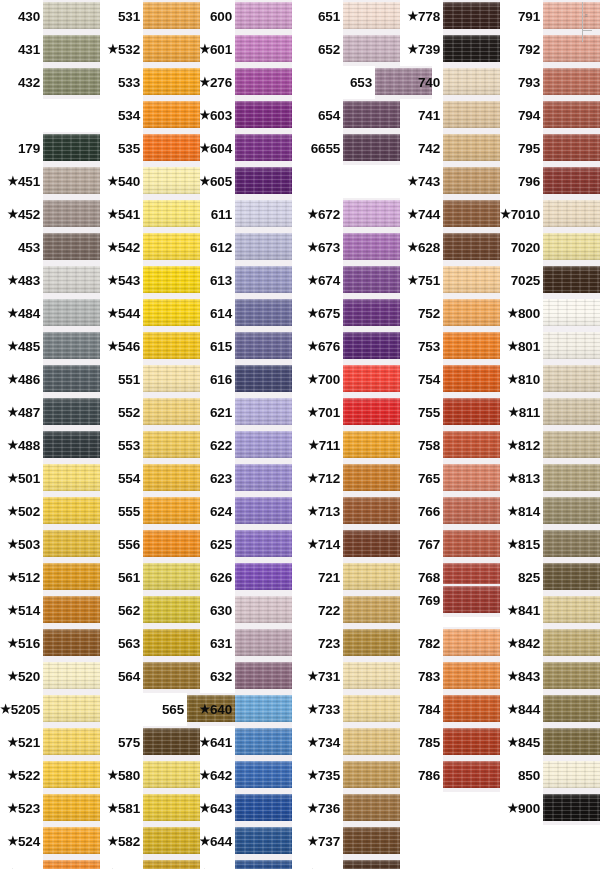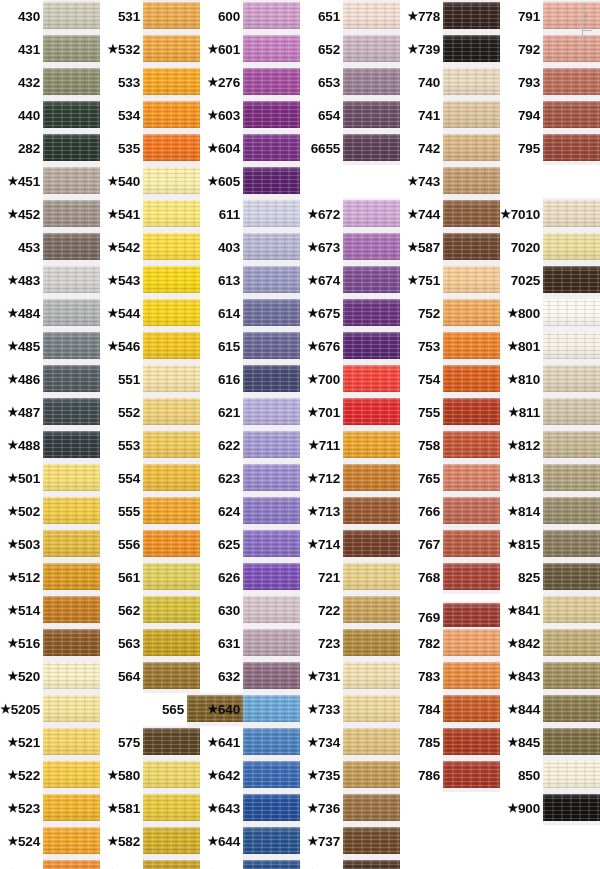--- a/index.html
+++ b/index.html
@@ -193,33 +193,23 @@
       <div class="swatch-row" style="top: 66px; text-decoration: underline;">
         <div class="swatch-label">
           <span>432</span>
         </div>
         <div class="swatch-chip">
           <div class="chip-gap-top"></div>
           <div class="chip-color" style="background: rgb(139, 141, 110);"></div>
           <div class="chip-gap-bottom"></div>
         </div>
       </div>
-      <div class="swatch-row" style="top: 99px;">
-        <div class="swatch-label">
-          <span>440</span>
-        </div>
-        <div class="swatch-chip">
-          <div class="chip-gap-top"></div>
-          <div class="chip-color" style="background: rgb(48, 63, 52);"></div>
-          <div class="chip-gap-bottom"></div>
-        </div>
-      </div>
       <div class="swatch-row" style="top: 132px;">
         <div class="swatch-label">
-          <span>282</span>
+          <span>179</span>
         </div>
         <div class="swatch-chip">
           <div class="chip-gap-top"></div>
           <div class="chip-color" style="background: rgb(43, 58, 49);"></div>
           <div class="chip-gap-bottom"></div>
         </div>
       </div>
       <div class="swatch-row" style="top: 165px;">
         <div class="swatch-label">
           <span class="star">★</span>
@@ -736,21 +726,21 @@
         <div class="swatch-label">
           <span class="star">★</span>
           <span>583</span>
         </div>
         <div class="swatch-chip">
           <div class="chip-gap-top"></div>
           <div class="chip-color" style="background: rgb(199, 156, 34);"></div>
         </div>
       </div>
     </div>
-    <div class="column" style="left: 200px; padding-left: 47px;">
+    <div class="column" style="left: 192px; padding-left: 47px;">
       <div class="swatch-row" style="top: 0px;">
         <div class="swatch-label">
           <span>600</span>
         </div>
         <div class="swatch-chip">
           <div class="chip-gap-top"></div>
           <div class="chip-color" style="background: rgb(209, 157, 203);"></div>
           <div class="chip-gap-bottom"></div>
         </div>
       </div>
@@ -814,21 +804,21 @@
           <span>611</span>
         </div>
         <div class="swatch-chip">
           <div class="chip-gap-top"></div>
           <div class="chip-color" style="background: rgb(211, 210, 230);"></div>
           <div class="chip-gap-bottom"></div>
         </div>
       </div>
       <div class="swatch-row" style="top: 231px;">
         <div class="swatch-label">
-          <span>403</span>
+          <span>612</span>
         </div>
         <div class="swatch-chip">
           <div class="chip-gap-top"></div>
           <div class="chip-color" style="background: rgb(183, 183, 212);"></div>
           <div class="chip-gap-bottom"></div>
         </div>
       </div>
       <div class="swatch-row" style="top: 264px;">
         <div class="swatch-label">
           <span>613</span>
@@ -1039,21 +1029,21 @@
       <div class="swatch-row" style="top: 33px;">
         <div class="swatch-label">
           <span>652</span>
         </div>
         <div class="swatch-chip">
           <div class="chip-gap-top"></div>
           <div class="chip-color" style="background: rgb(201, 179, 192);"></div>
           <div class="chip-gap-bottom"></div>
         </div>
       </div>
-      <div class="swatch-row" style="top: 66px;">
+      <div class="swatch-row" style="top: 66px; margin-left: 32px;">
         <div class="swatch-label">
           <span>653</span>
         </div>
         <div class="swatch-chip">
           <div class="chip-gap-top"></div>
           <div class="chip-color" style="background: rgb(155, 127, 148);"></div>
           <div class="chip-gap-bottom"></div>
         </div>
       </div>
       <div class="swatch-row" style="top: 99px;">
@@ -1375,21 +1365,21 @@
         </div>
         <div class="swatch-chip">
           <div class="chip-gap-top"></div>
           <div class="chip-color" style="background: rgb(142, 95, 62);"></div>
           <div class="chip-gap-bottom"></div>
         </div>
       </div>
       <div class="swatch-row" style="top: 231px;">
         <div class="swatch-label">
           <span class="star">★</span>
-          <span>587</span>
+          <span>628</span>
         </div>
         <div class="swatch-chip">
           <div class="chip-gap-top"></div>
           <div class="chip-color" style="background: rgb(111, 71, 48);"></div>
           <div class="chip-gap-bottom"></div>
         </div>
       </div>
       <div class="swatch-row" style="top: 264px;">
         <div class="swatch-label">
           <span class="star">★</span>
@@ -1484,21 +1474,21 @@
       <div class="swatch-row" style="top: 561px;">
         <div class="swatch-label">
           <span>768</span>
         </div>
         <div class="swatch-chip">
           <div class="chip-gap-top"></div>
           <div class="chip-color" style="background: rgb(171, 68, 55);"></div>
           <div class="chip-gap-bottom"></div>
         </div>
       </div>
-      <div class="swatch-row" style="top: 601px;">
+      <div class="swatch-row" style="top: 584px;">
         <div class="swatch-label">
           <span>769</span>
         </div>
         <div class="swatch-chip">
           <div class="chip-gap-top"></div>
           <div class="chip-color" style="background: rgb(158, 59, 50);"></div>
           <div class="chip-gap-bottom"></div>
         </div>
       </div>
       <div class="swatch-row" style="top: 627px;">
@@ -1593,20 +1583,30 @@
           <div class="chip-gap-bottom"></div>
         </div>
       </div>
       <div class="swatch-row" style="top: 132px;">
         <div class="swatch-label">
           <span>795</span>
         </div>
         <div class="swatch-chip">
           <div class="chip-gap-top"></div>
           <div class="chip-color" style="background: rgb(156, 74, 60);"></div>
+          <div class="chip-gap-bottom"></div>
+        </div>
+      </div>
+      <div class="swatch-row" style="top: 165px;">
+        <div class="swatch-label">
+          <span>796</span>
+        </div>
+        <div class="swatch-chip">
+          <div class="chip-gap-top"></div>
+          <div class="chip-color" style="background: rgb(139, 58, 51);"></div>
           <div class="chip-gap-bottom"></div>
         </div>
       </div>
       <div class="swatch-row" style="top: 198px;">
         <div class="swatch-label">
           <span class="star">★</span>
           <span>7010</span>
         </div>
         <div class="swatch-chip">
           <div class="chip-gap-top"></div>

